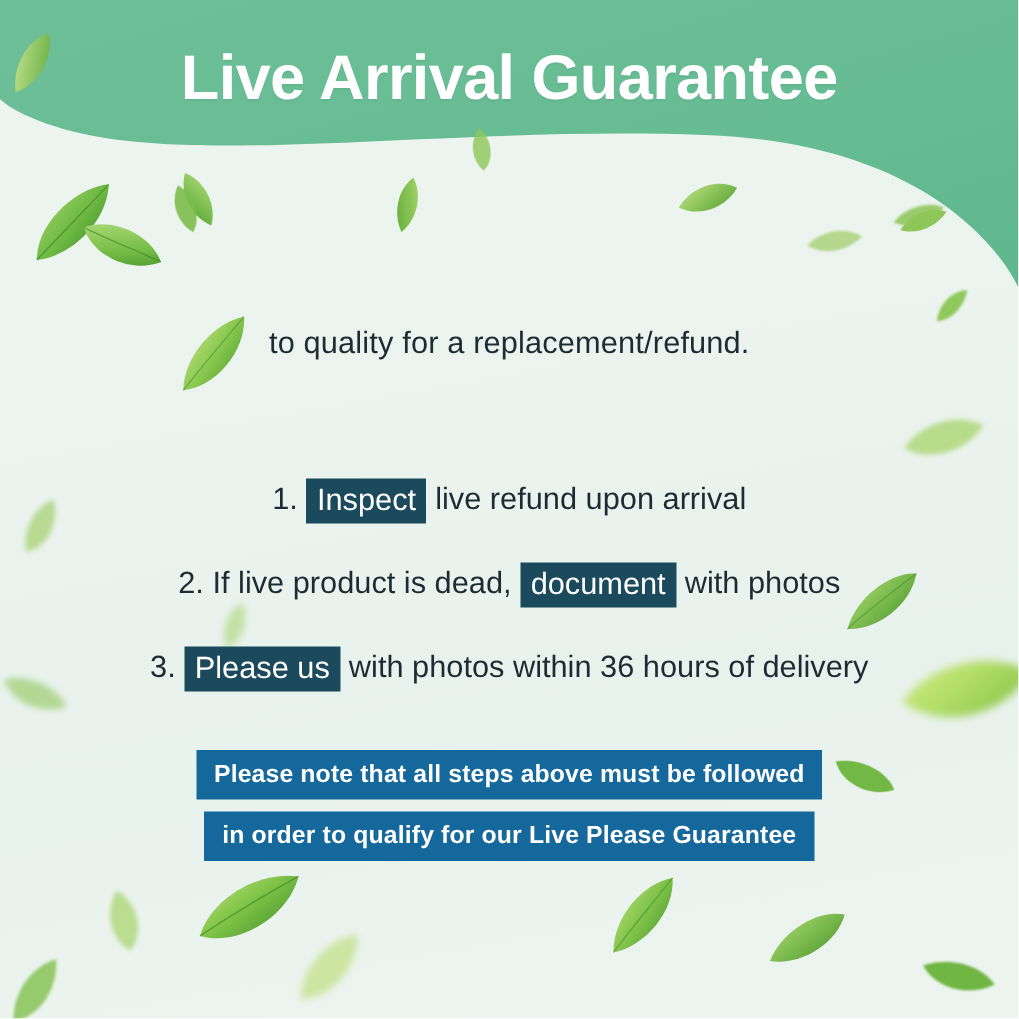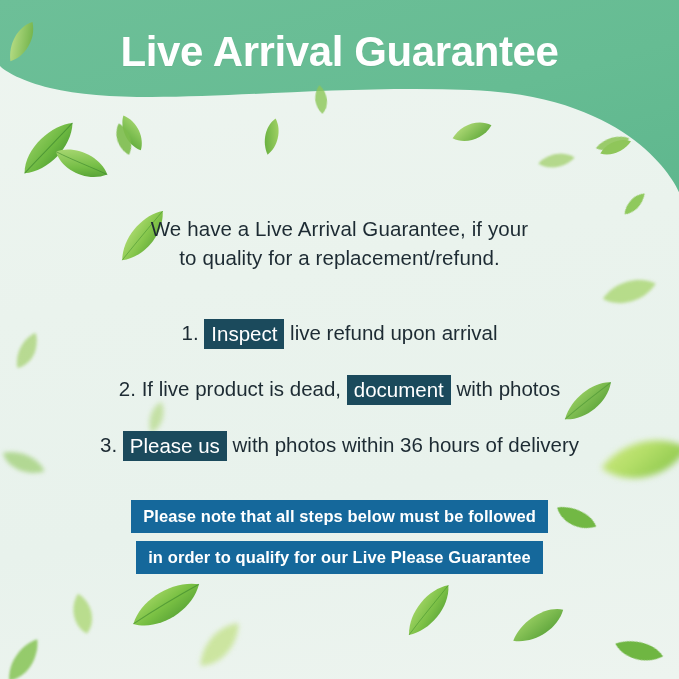--- a/index.html
+++ b/index.html
@@ -377,21 +377,20 @@
       </defs>
       <path d="M0 0 H679 V192 C679 192, 640 96, 470 90 C300 84, 140 110, 50 88 C22 81, 6 72, 0 66 Z" fill="url(#greenGrad)"></path>
     </svg>
   </div>
 
   <div class="content">
 
     <div class="title">Live Arrival Guarantee</div>
 
     <div class="intro">
-      <span class="ln">We have a Live Arrival Guarantee, if your</span>
       <span class="ln">to quality for a replacement/refund.</span>
     </div>
 
     <div class="steps">
 
       <div class="step">
         <span>1.</span>
         <span class="hl">Inspect</span>
         <span>live refund upon arrival</span>
       </div>
@@ -406,21 +405,21 @@
       <div class="step">
         <span>3.</span>
         <span class="hl">Please us</span>
         <span>with photos within 36 hours of delivery</span>
       </div>
 
     </div>
 
     <div class="notes">
       <div class="note-row">
-        <span class="note">Please note that all steps below must be followed</span>
+        <span class="note">Please note that all steps above must be followed</span>
       </div>
       <div class="note-row">
         <span class="note">in order to qualify for our Live Please Guarantee</span>
       </div>
     </div>
 
   </div>
 </div>
 
 </body></html>

